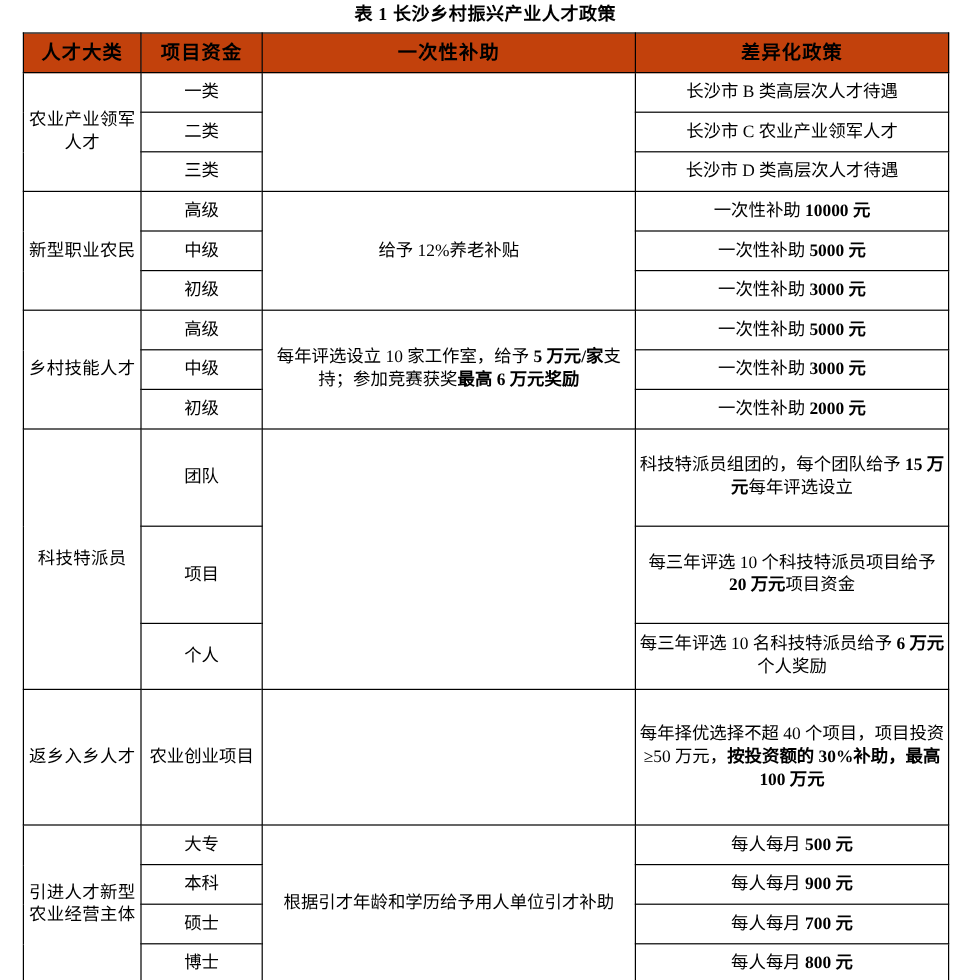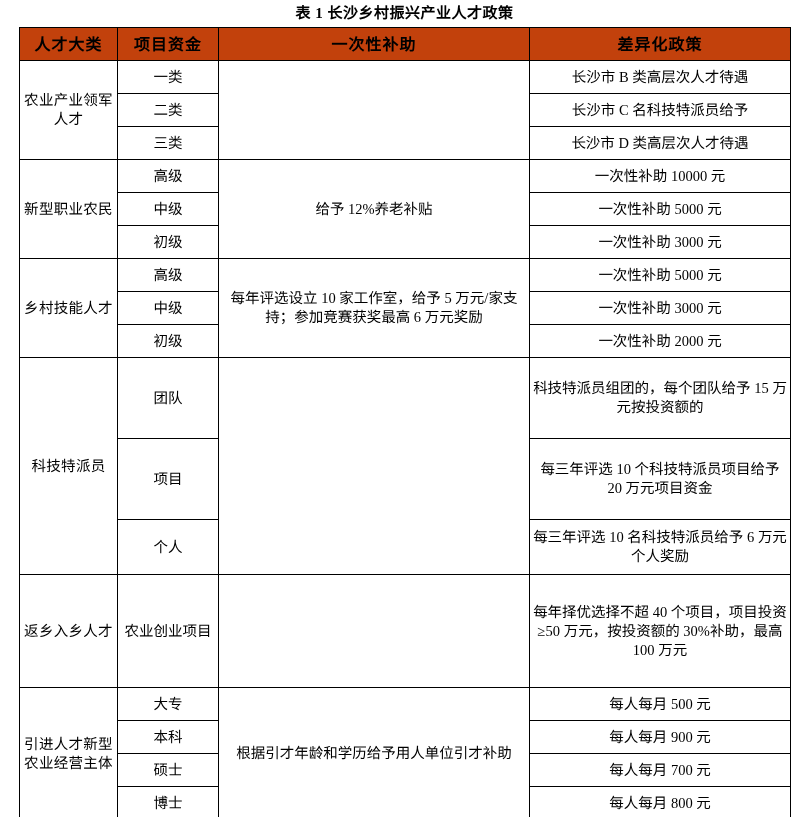--- a/index.html
+++ b/index.html
@@ -80,21 +80,21 @@
     padding-right: 8px;
   }
   td.diff {
     font-weight: 400;
     font-size: 14.5px;
     line-height: 26px;
     padding-left: 6px;
     padding-right: 6px;
   }
   td.diff .b, td.common .b {
-    font-weight: 400;
+    font-weight: 700;
   }
   .r30 { height: 30px; }
 </style>
 </head>
 <body>
 
 <div class="page">
 
   <div class="table-title">表 1 长沙乡村振兴产业人才政策</div>
 
@@ -117,21 +117,21 @@
       <tbody>
 
         <tr>
           <td class="cat" rowspan="3">农业产业领军人才</td>
           <td class="sub r30">一类</td>
           <td class="common" rowspan="3"></td>
           <td class="diff r30">长沙市 B 类高层次人才待遇</td>
         </tr>
         <tr>
           <td class="sub r30">二类</td>
-          <td class="diff r30">长沙市 C 名科技特派员给予</td>
+          <td class="diff r30">长沙市 C 农业产业领军人才</td>
         </tr>
         <tr>
           <td class="sub r30">三类</td>
           <td class="diff r30">长沙市 D 类高层次人才待遇</td>
         </tr>
 
         <tr>
           <td class="cat" rowspan="3">新型职业农民</td>
           <td class="sub r30">高级</td>
           <td class="common" rowspan="3">给予 12%养老补贴</td>
@@ -158,21 +158,21 @@
         </tr>
         <tr>
           <td class="sub r30">初级</td>
           <td class="diff r30"><span>一次性补助 </span><span class="b">2000 元</span></td>
         </tr>
 
         <tr>
           <td class="cat" rowspan="3">科技特派员</td>
           <td class="sub" style="height:78px">团队</td>
           <td class="common" rowspan="3"></td>
-          <td class="diff" style="height:78px"><span>科技特派员组团的，每个团队给予 </span><span class="b">15 万元</span><span>按投资额的</span></td>
+          <td class="diff" style="height:78px"><span>科技特派员组团的，每个团队给予 </span><span class="b">15 万元</span><span>每年评选设立</span></td>
         </tr>
         <tr>
           <td class="sub" style="height:78px">项目</td>
           <td class="diff" style="height:78px"><span>每三年评选 10 个科技特派员项目给予 </span><span class="b">20 万元</span><span>项目资金</span></td>
         </tr>
         <tr>
           <td class="sub" style="height:52px">个人</td>
           <td class="diff" style="height:52px"><span>每三年评选 10 名科技特派员给予 </span><span class="b">6 万元</span><span>个人奖励</span></td>
         </tr>
 

